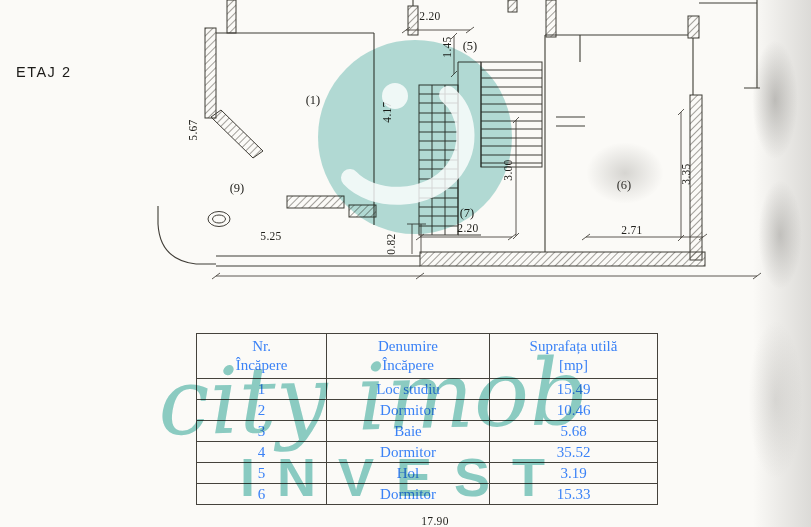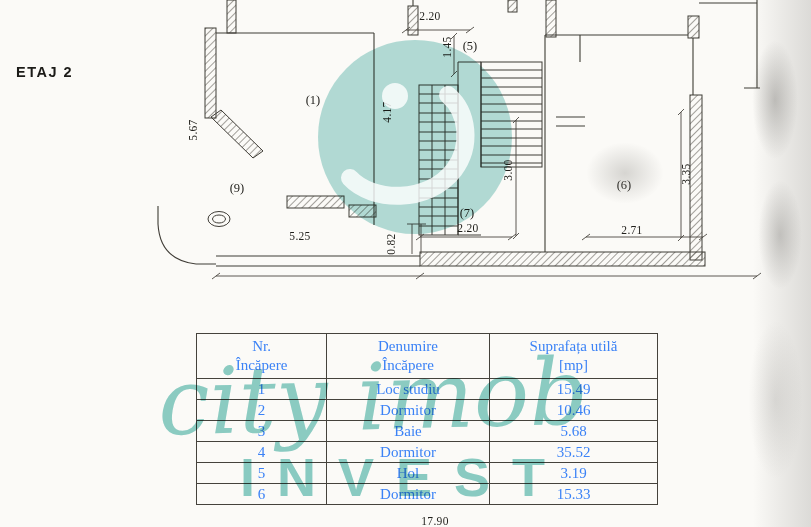--- a/index.html
+++ b/index.html
@@ -4,21 +4,21 @@
 <style>
   html,body{margin:0;padding:0;background:#e8e8e6;}
   .page{
     position:relative;width:811px;height:527px;margin:0 auto;
     background:#fbfaf7;overflow:hidden;
     font-family:"Liberation Serif", serif;color:#23211d;
   }
   .plan-svg{position:absolute;left:0;top:0;z-index:1;pointer-events:none;}
   .floor-label{
     position:absolute;left:16px;top:64px;z-index:2;
-    font-family:"Liberation Sans", sans-serif;font-weight:700;
+    font-family:"Liberation Sans", sans-serif;font-weight:400;
     font-size:14.5px;letter-spacing:1.5px;color:#1c1b18;
   }
   .dim{
     position:absolute;z-index:2;font-size:11.5px;white-space:nowrap;
     color:#201f1b;letter-spacing:.3px;transform:translate(-50%,-50%);
   }
   .dim.v{transform:translate(-50%,-50%) rotate(-90deg);}
   .room{
     position:absolute;z-index:2;font-size:12.5px;white-space:nowrap;
     color:#1e1d19;transform:translate(-50%,-50%);
@@ -131,21 +131,21 @@
 
   <div class="floor-label">ETAJ 2</div>
 
   <span class="dim v" style="left:193px;top:130px">5.67</span>
   <span class="dim" style="left:430px;top:16px">2.20</span>
   <span class="dim v" style="left:447px;top:47px">1.45</span>
   <span class="dim v" style="left:387px;top:112px">4.17</span>
   <span class="dim v" style="left:508px;top:170px">3.00</span>
   <span class="dim" style="left:468px;top:228px">2.20</span>
   <span class="dim v" style="left:391px;top:244px">0.82</span>
-  <span class="dim" style="left:300px;top:236px">5.25</span>
+  <span class="dim" style="left:271px;top:236px">5.25</span>
   <span class="dim" style="left:632px;top:230px">2.71</span>
   <span class="dim v" style="left:686px;top:174px">3.35</span>
   <span class="dim" style="left:435px;top:521px">17.90</span>
 
   <span class="room" style="left:313px;top:100px">(1)</span>
   <span class="room" style="left:470px;top:46px">(5)</span>
   <span class="room" style="left:624px;top:185px">(6)</span>
   <span class="room" style="left:467px;top:213px">(7)</span>
   <span class="room" style="left:237px;top:188px">(9)</span>
 

